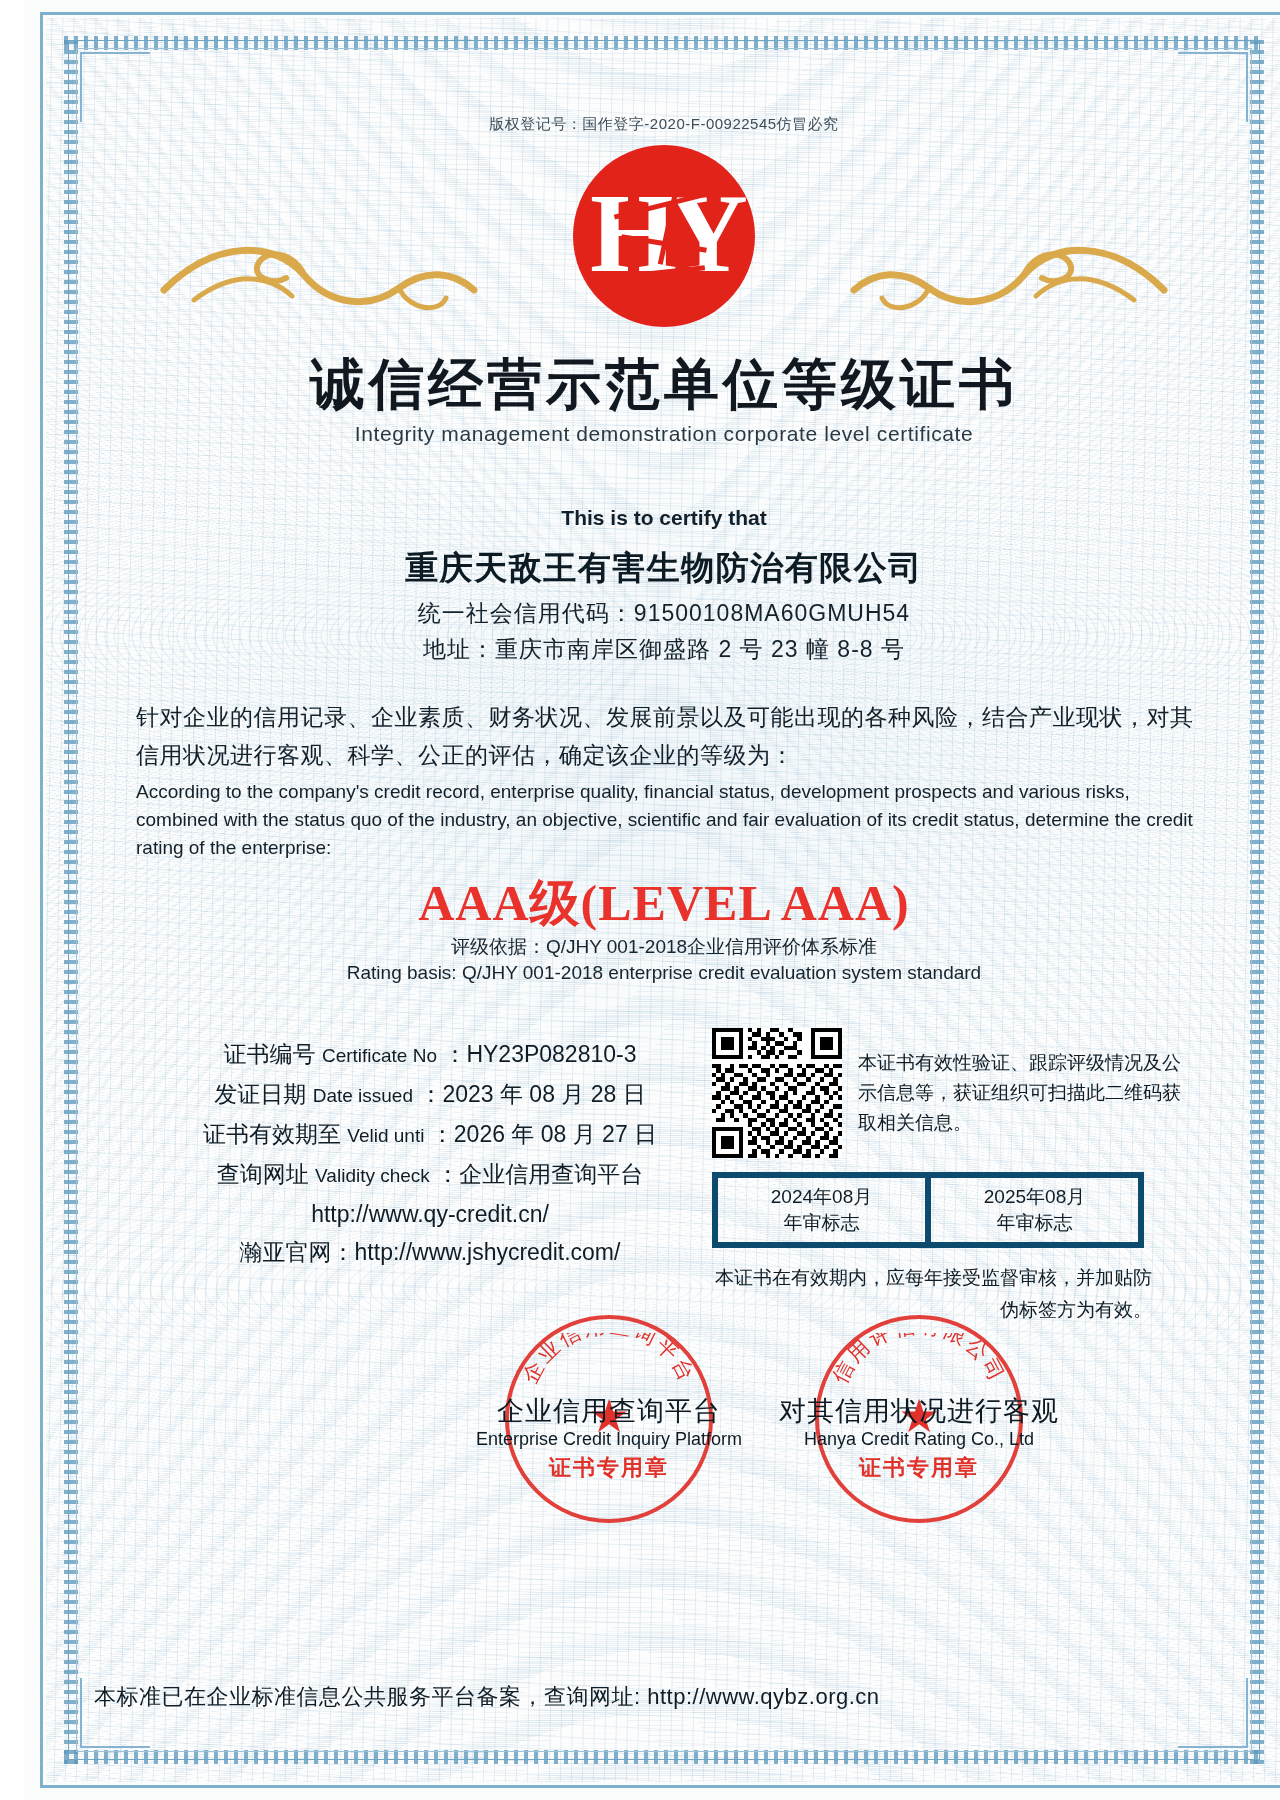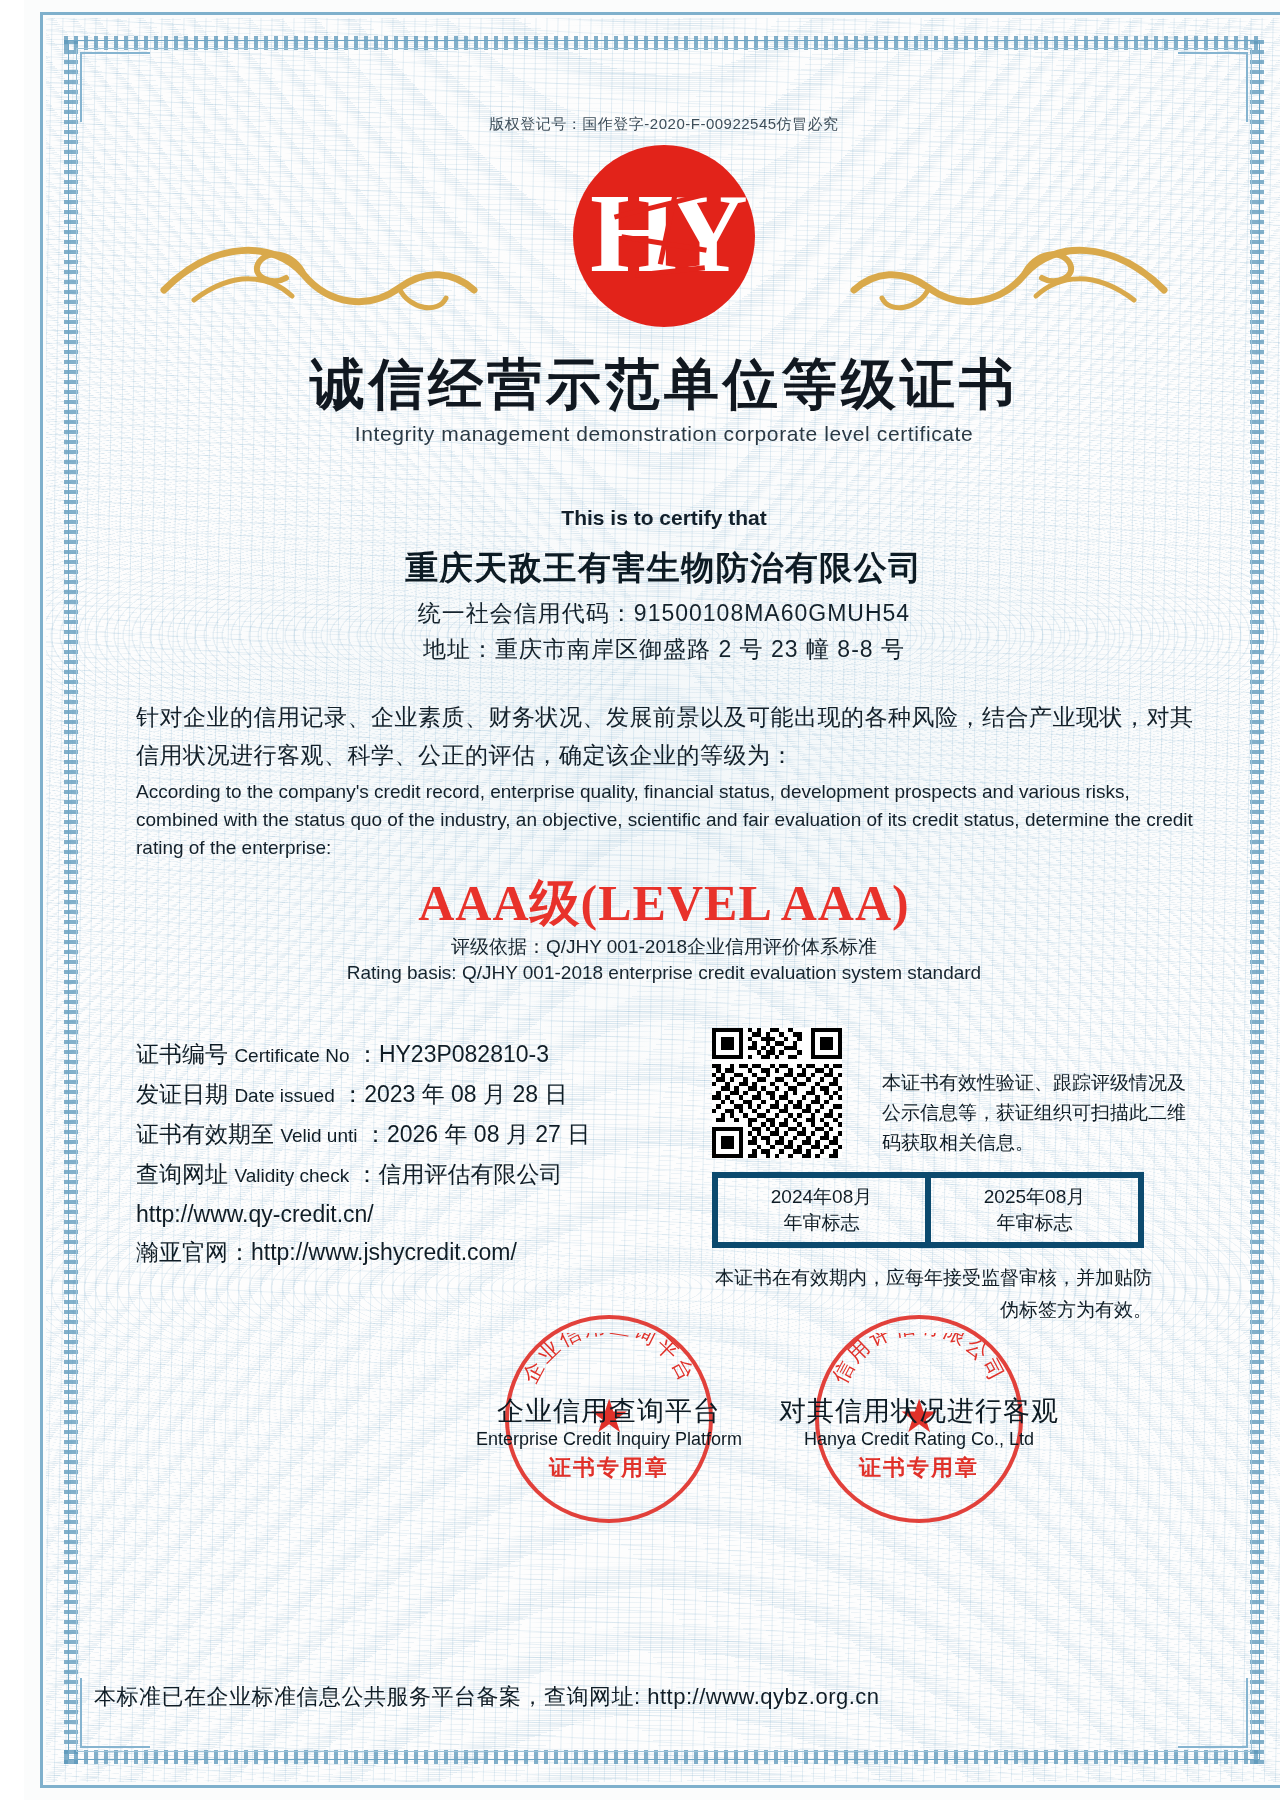--- a/index.html
+++ b/index.html
@@ -262,44 +262,44 @@
     top: 902px;
     left: 0; right: 0;
     text-align: center;
     font-size: 19px;
     color: #16242e;
   }
 
   
   .details {
     position: absolute;
-    left: 42px;
+    left: 56px;
     top: 975px;
     width: 560px;
+    text-align: center;
   }
   .details .row {
     font-size: 23px;
     line-height: 38px;
     color: #101d26;
     white-space: nowrap;
   }
   .details .row .lbl-cn { font-weight: normal; }
   .details .row .lbl-en { font-size: 19px; }
 
   
   .qr-block {
     position: absolute;
     left: 618px;
     top: 968px;
     width: 480px;
   }
   .qr-row {
     display: flex;
-    align-items: flex-end;
-    gap: 24px;
+    align-items: center;
   }
   .qr-code {
     width: 130px; height: 130px;
     background-color: #ffffff;
     flex: 0 0 auto;
     position: relative;
   }
   .qr-note {
     margin-left: 16px;
     font-size: 19px;
@@ -482,21 +482,21 @@
         <span>：2023 年 08 月 28 日</span>
       </div>
       <div class="row">
         <span class="lbl-cn">证书有效期至</span>
         <span class="lbl-en">Velid unti</span>
         <span>：2026 年 08 月 27 日</span>
       </div>
       <div class="row">
         <span class="lbl-cn">查询网址</span>
         <span class="lbl-en">Validity check</span>
-        <span>：信用评估有限公司</span>
+        <span>：企业信用查询平台</span>
       </div>
       <div class="row">http://www.qy-credit.cn/</div>
       <div class="row">瀚亚官网：http://www.jshycredit.com/</div>
     </div>
 
     <div class="qr-block">
       <div class="qr-row">
         <div class="qr-code">
           <svg viewBox="0 0 29 29" width="130" height="130" shape-rendering="crispEdges">
             <rect width="29" height="29" fill="#ffffff"></rect>

